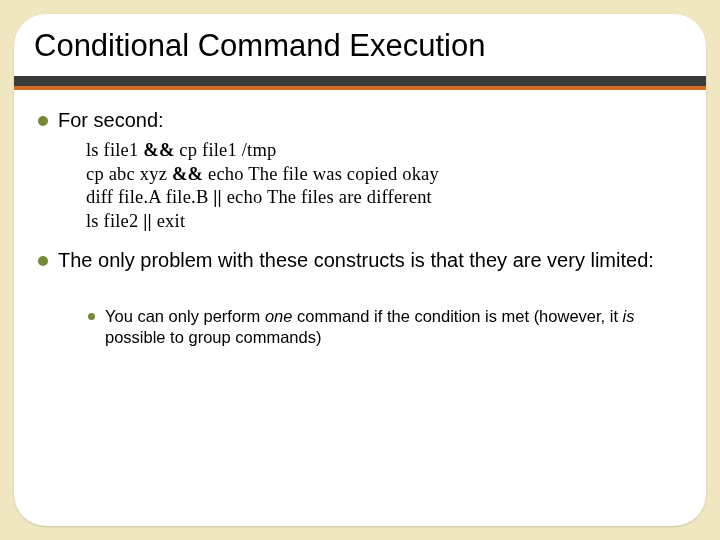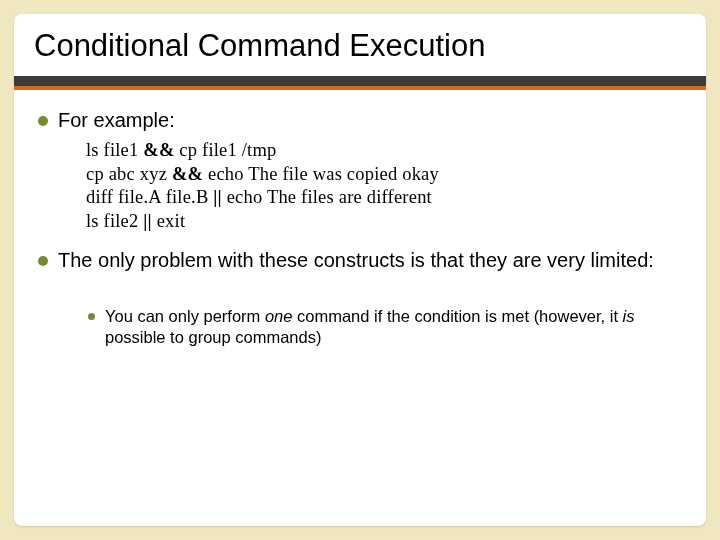--- a/index.html
+++ b/index.html
@@ -7,21 +7,21 @@
   body {
     background: #f0e6c0;
     font-family: Arial, Helvetica, sans-serif;
     position: relative;
   }
   .card {
     position: absolute;
     left: 14px; top: 14px;
     width: 692px; height: 512px;
     background: #ffffff;
-    border-radius: 8px;
+    border-radius: 32px;
     box-shadow: 0 1px 2px rgba(0,0,0,0.15);
     overflow: hidden;
   }
   .title-wrap {
     position: absolute;
     left: -14px; top: 14px;
     width: 720px;
     padding: 0 34px 6px 34px;
   }
   .title {
@@ -97,21 +97,21 @@
   </div>
   <div class="rule-area">
     <div class="rule-dark"></div>
     <div class="rule-orange"></div>
   </div>
 
   <div class="content">
 
     <div class="b1">
       <span class="dot"></span>
-      <span>For example:</span>
+      <span>For second:</span>
     </div>
 
     <div class="code"><span>ls file1 </span><span class="bold">&amp;&amp;</span><span> cp file1 /tmp</span>
 <span>cp abc xyz </span><span class="bold">&amp;&amp;</span><span> echo The file was copied okay</span>
 <span>diff file.A file.B </span><span class="bold">||</span><span> echo The files are different</span>
 <span>ls file2 </span><span class="bold">||</span><span> exit</span></div>
 
     <div class="b1">
       <span class="dot"></span>
       <span>The only problem with these constructs is that they are very limited:</span>

